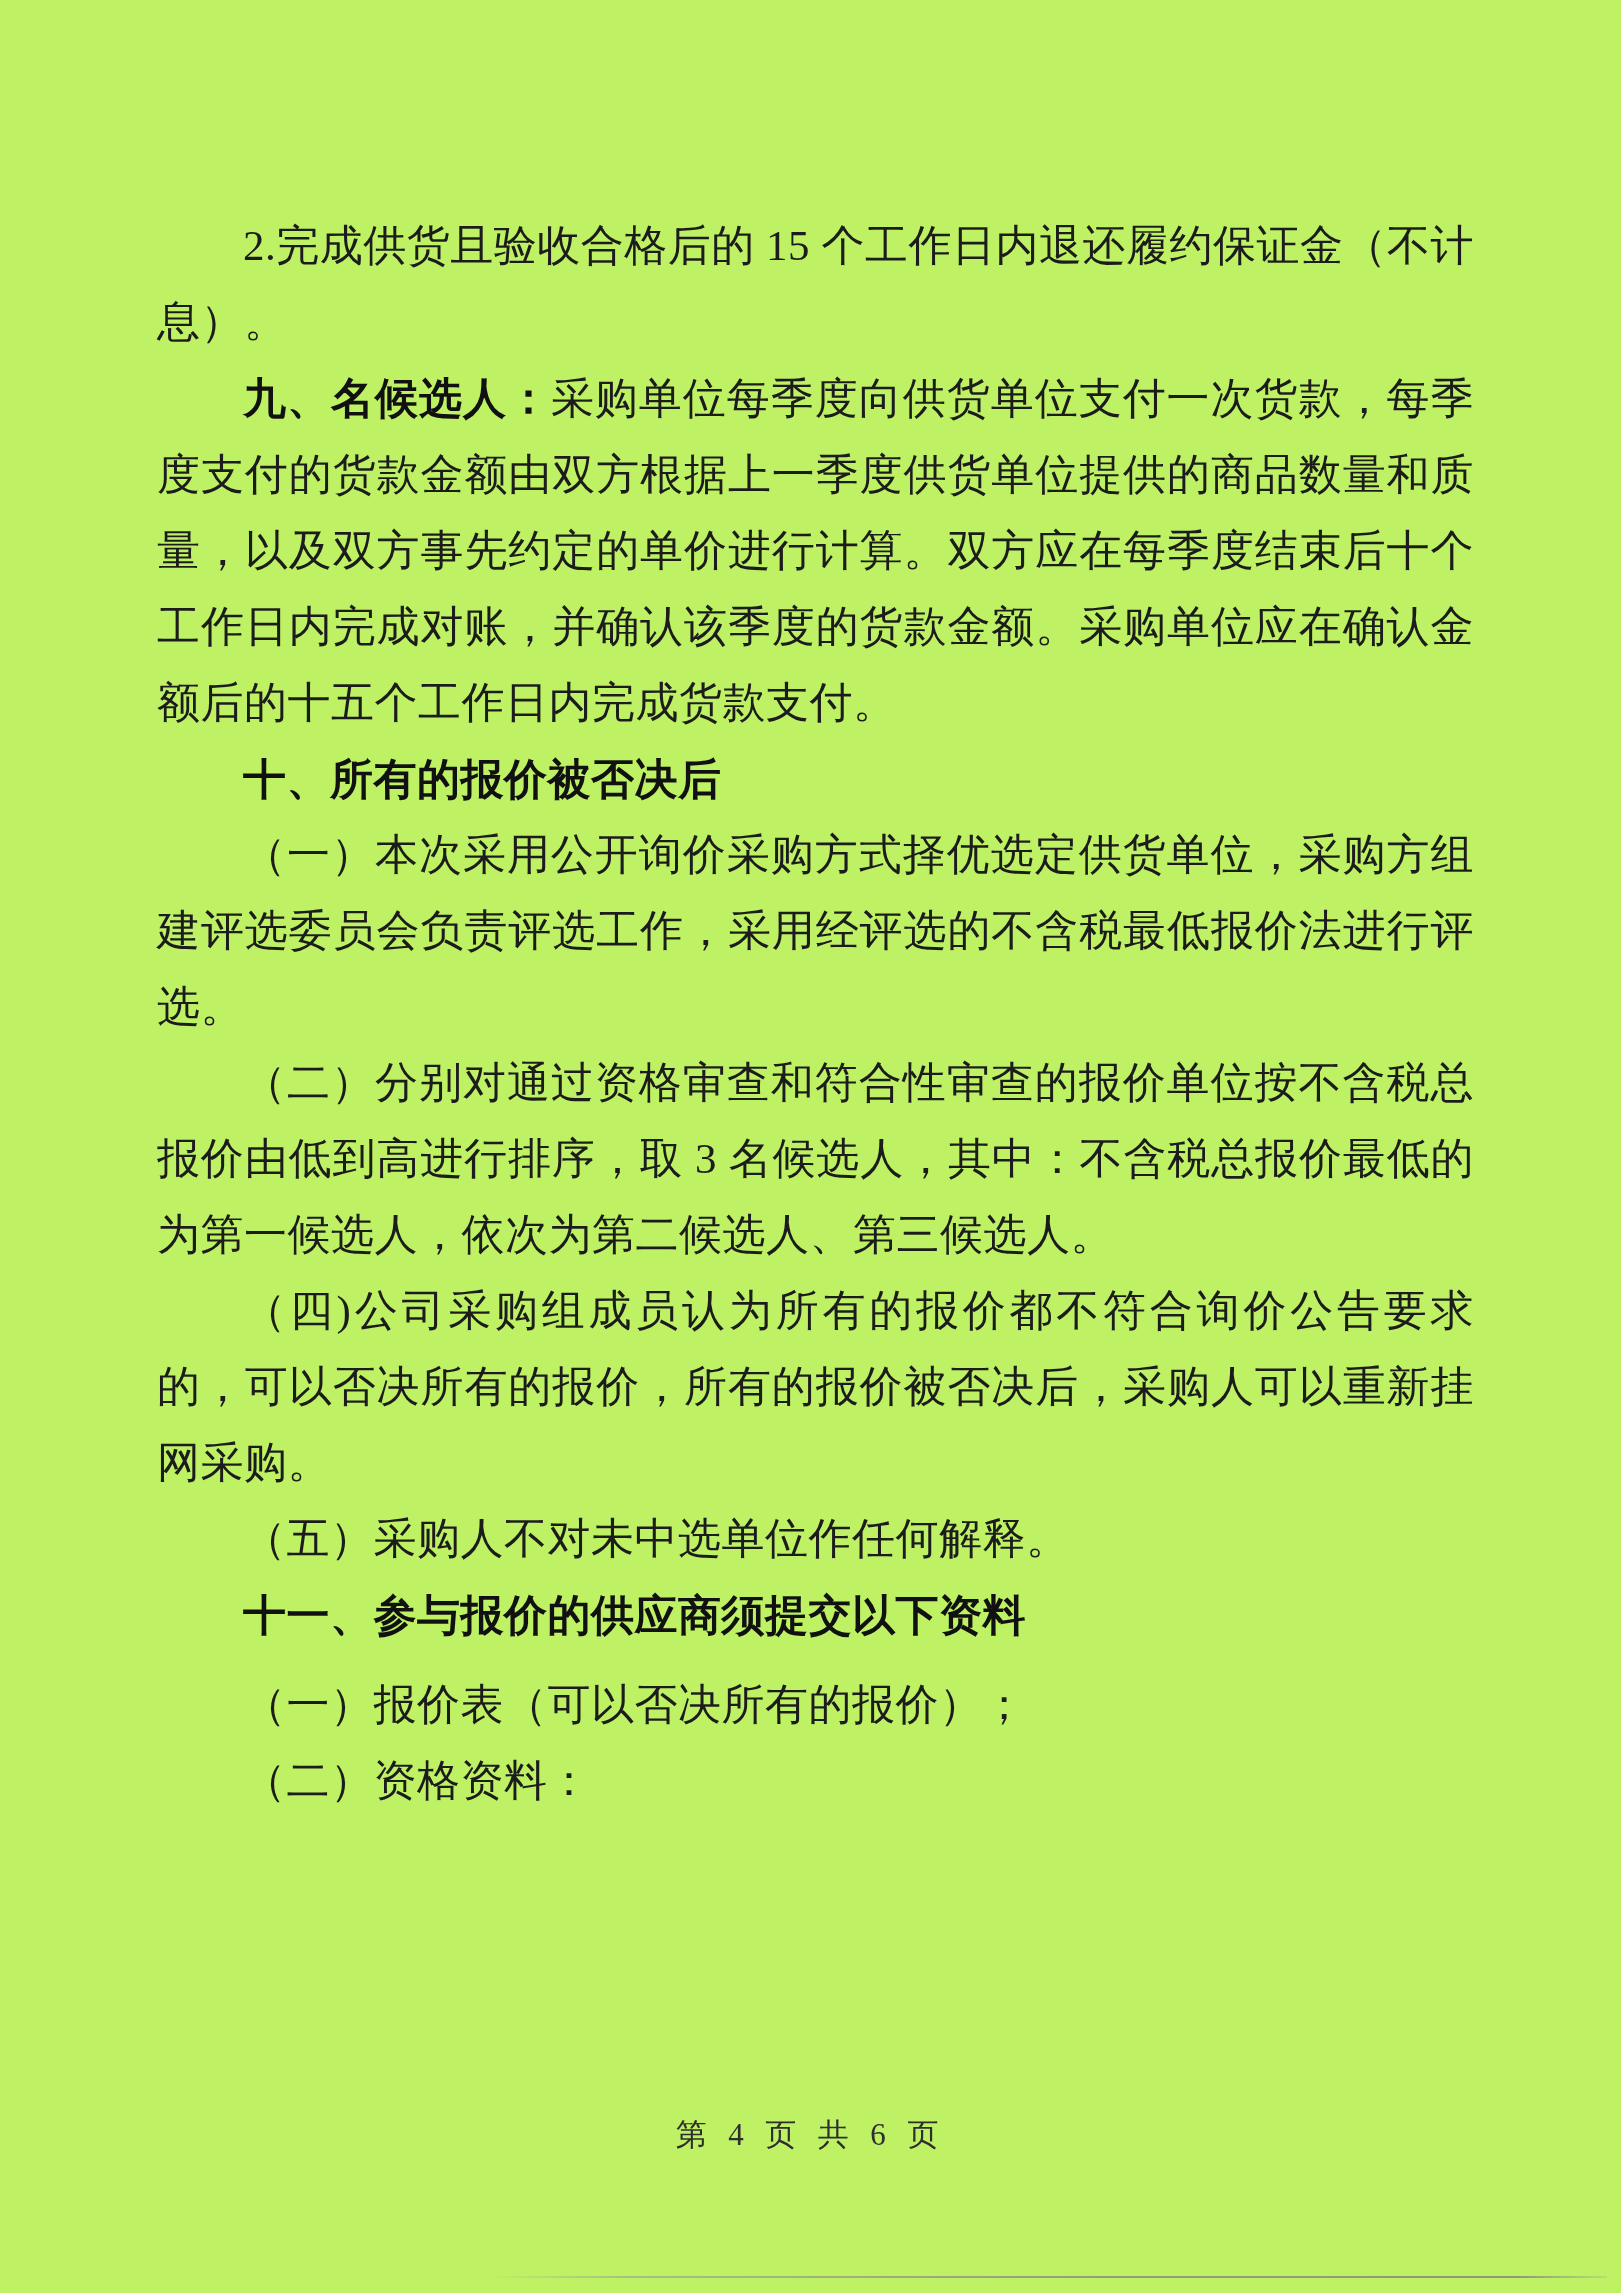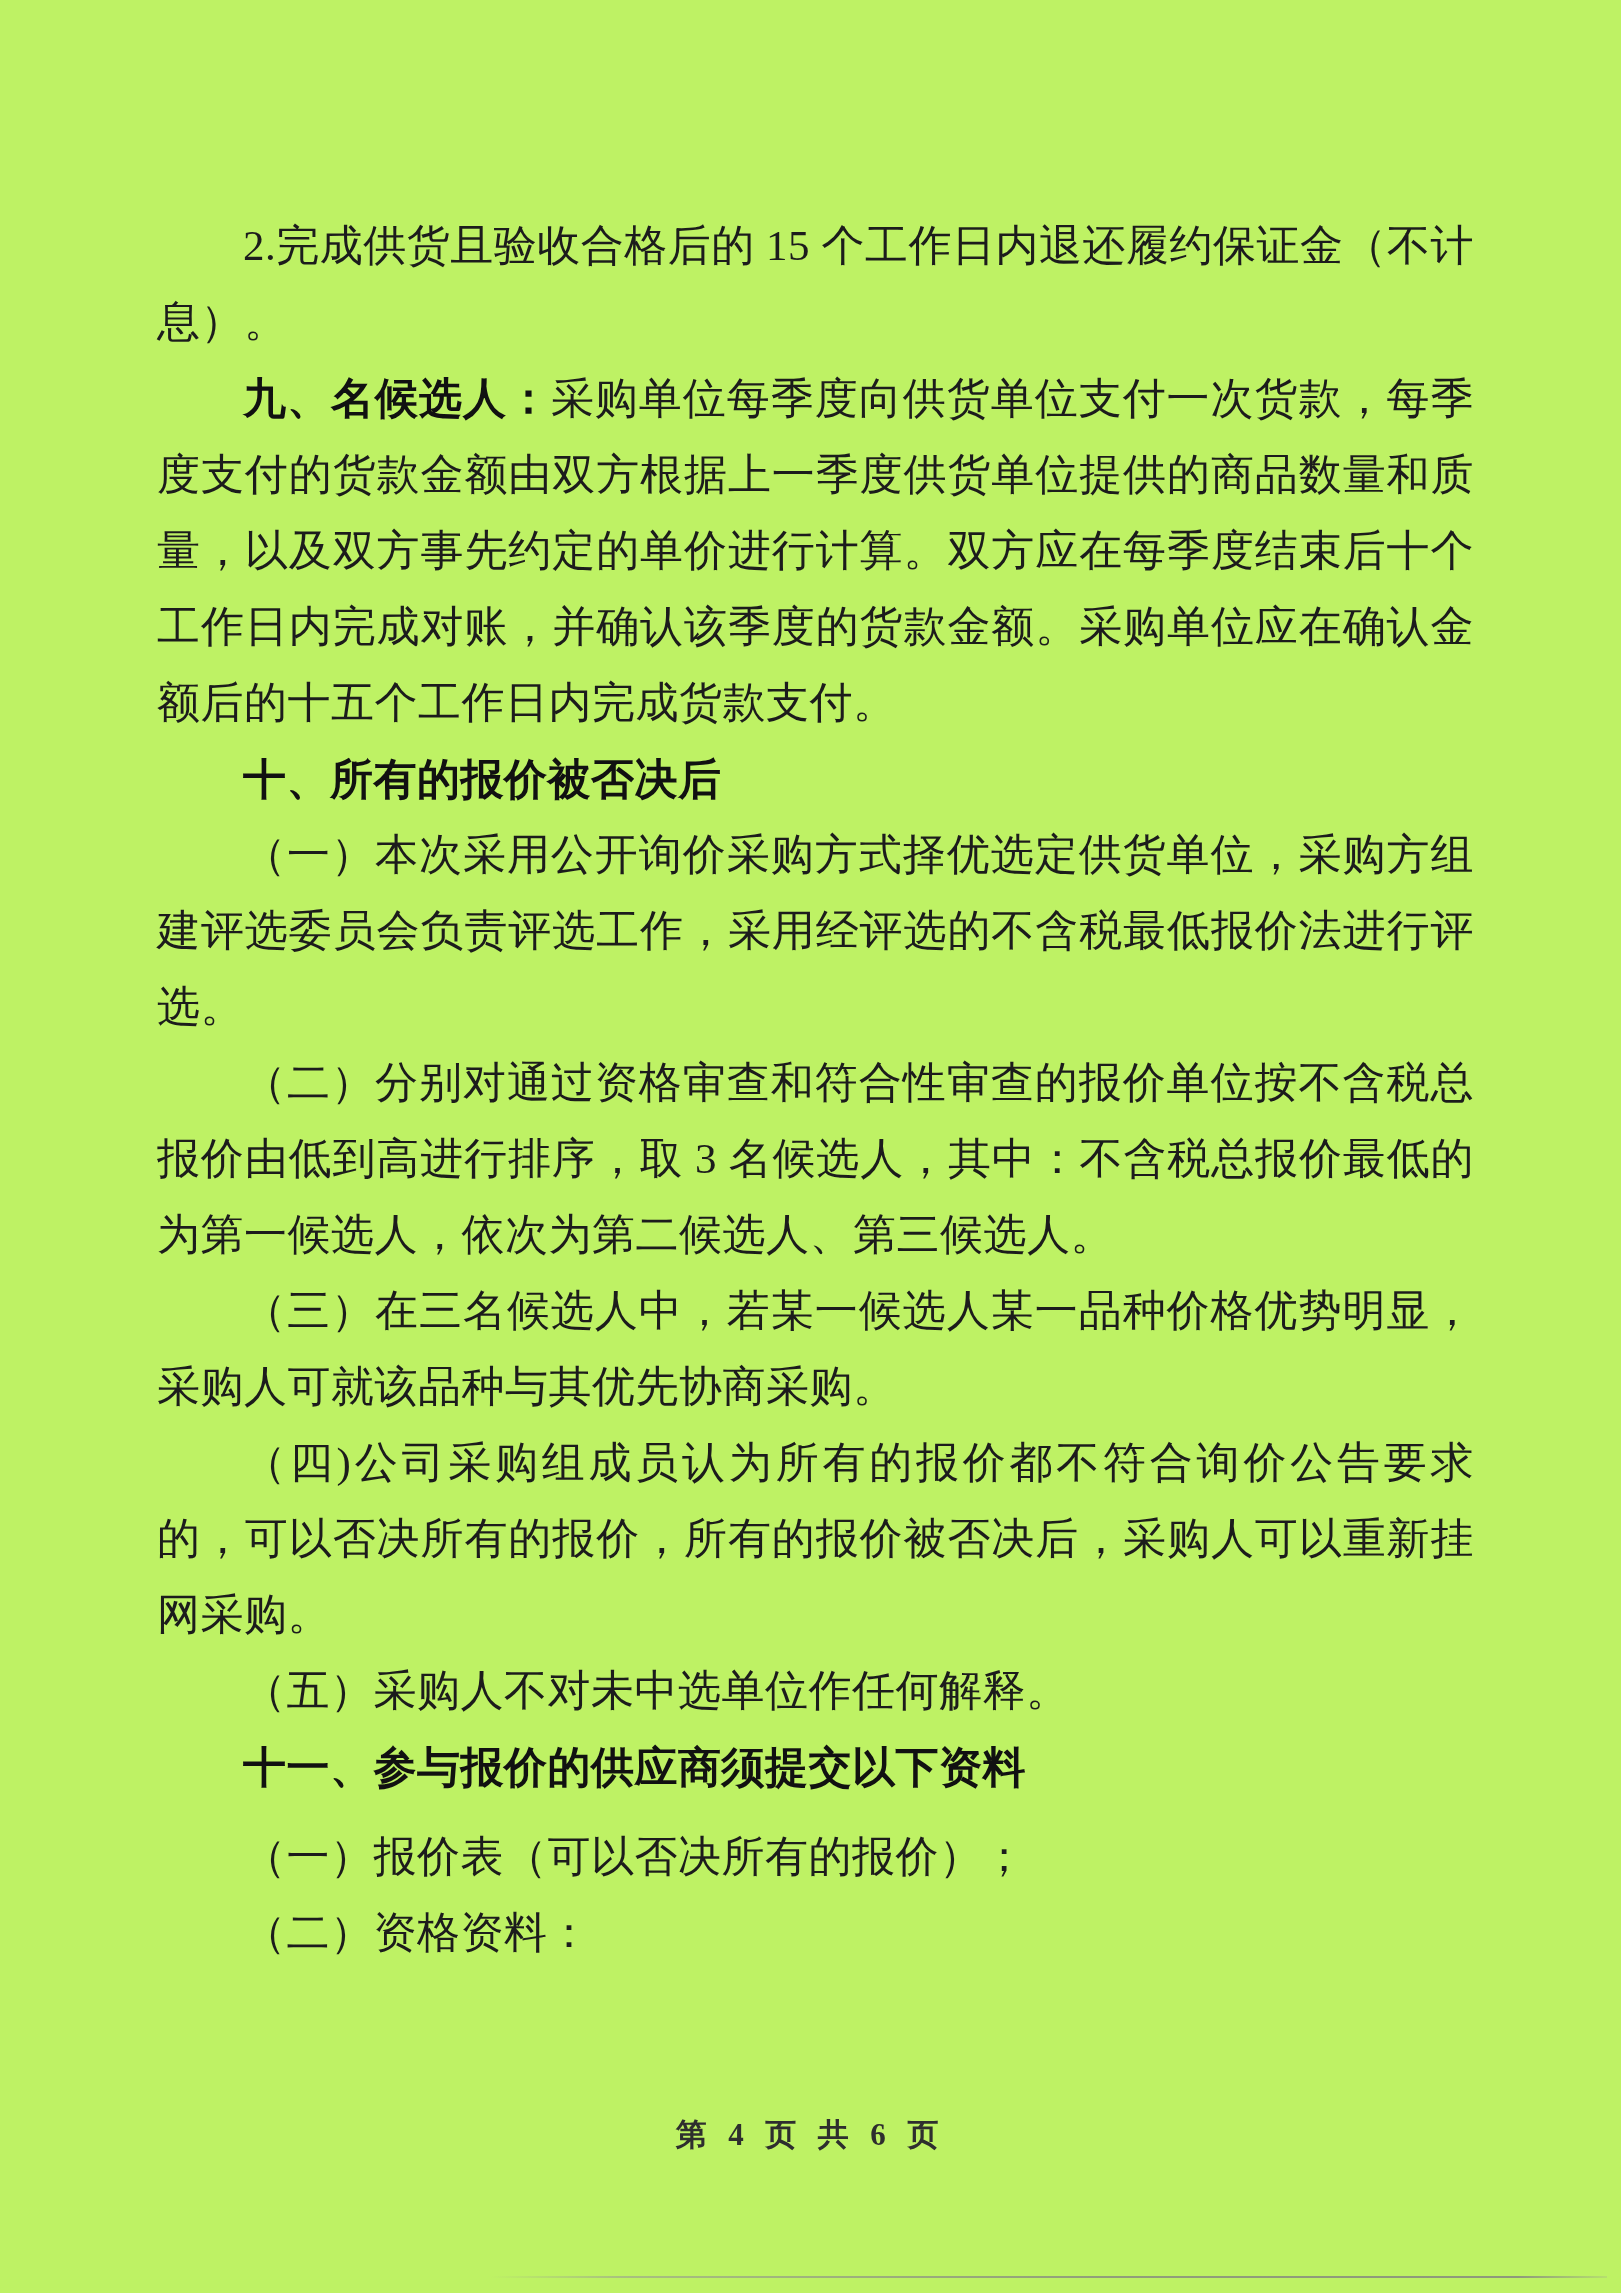--- a/index.html
+++ b/index.html
@@ -48,21 +48,20 @@
     position: absolute;
     top: 2115px;
     left: 0;
     width: 100%;
     text-align: center;
     font-size: 31px;
     line-height: 39px;
     letter-spacing: 6.9px;
     color: #2e2e2e;
     font-family: "Liberation Serif", serif;
-    font-weight: bold;
   }
   .scan-line {
     position: absolute;
     top: 2276px;
     left: 490px;
     right: 13.7px;
     height: 2px;
     background: linear-gradient(to right,
       rgba(150,150,150,0) 0%,
       rgba(150,150,150,0.55) 12%,
@@ -81,21 +80,20 @@
     <p><span>2.完成供货且验收合格后的 15 个工作日内退还履约保证金（不计息）。</span></p>
 
     <p><span class="bold-run">九、名候选人：</span><span>采购单位每季度向供货单位支付一次货款，每季度支付的货款金额由双方根据上一季度供货单位提供的商品数量和质量，以及双方事先约定的单价进行计算。双方应在每季度结束后十个工作日内完成对账，并确认该季度的货款金额。采购单位应在确认金额后的十五个工作日内完成货款支付。</span></p>
 
     <p class="heading"><span>十、所有的报价被否决后</span></p>
 
     <p><span>（一）本次采用公开询价采购方式择优选定供货单位，采购方组建评选委员会负责评选工作，采用经评选的不含税最低报价法进行评选。</span></p>
 
     <p><span>（二）分别对通过资格审查和符合性审查的报价单位按不含税总报价由低到高进行排序，取 3 名候选人，其中：不含税总报价最低的为第一候选人，依次为第二候选人、第三候选人。</span></p>
 
-    <p><span>（三）在三名候选人中，若某一候选人某一品种价格优势明显，采购人可就该品种与其优先协商采购。</span></p>
 
     <p><span>（四)公司采购组成员认为所有的报价都不符合询价公告要求的，可以否决所有的报价，所有的报价被否决后，采购人可以重新挂网采购。</span></p>
 
     <p><span>（五）采购人不对未中选单位作任何解释。</span></p>
 
     <p class="heading"><span>十一、参与报价的供应商须提交以下资料</span></p>
 
     <p class="gap-before"><span>（一）报价表（可以否决所有的报价）；</span></p>
 
     <p><span>（二）资格资料：</span></p>

